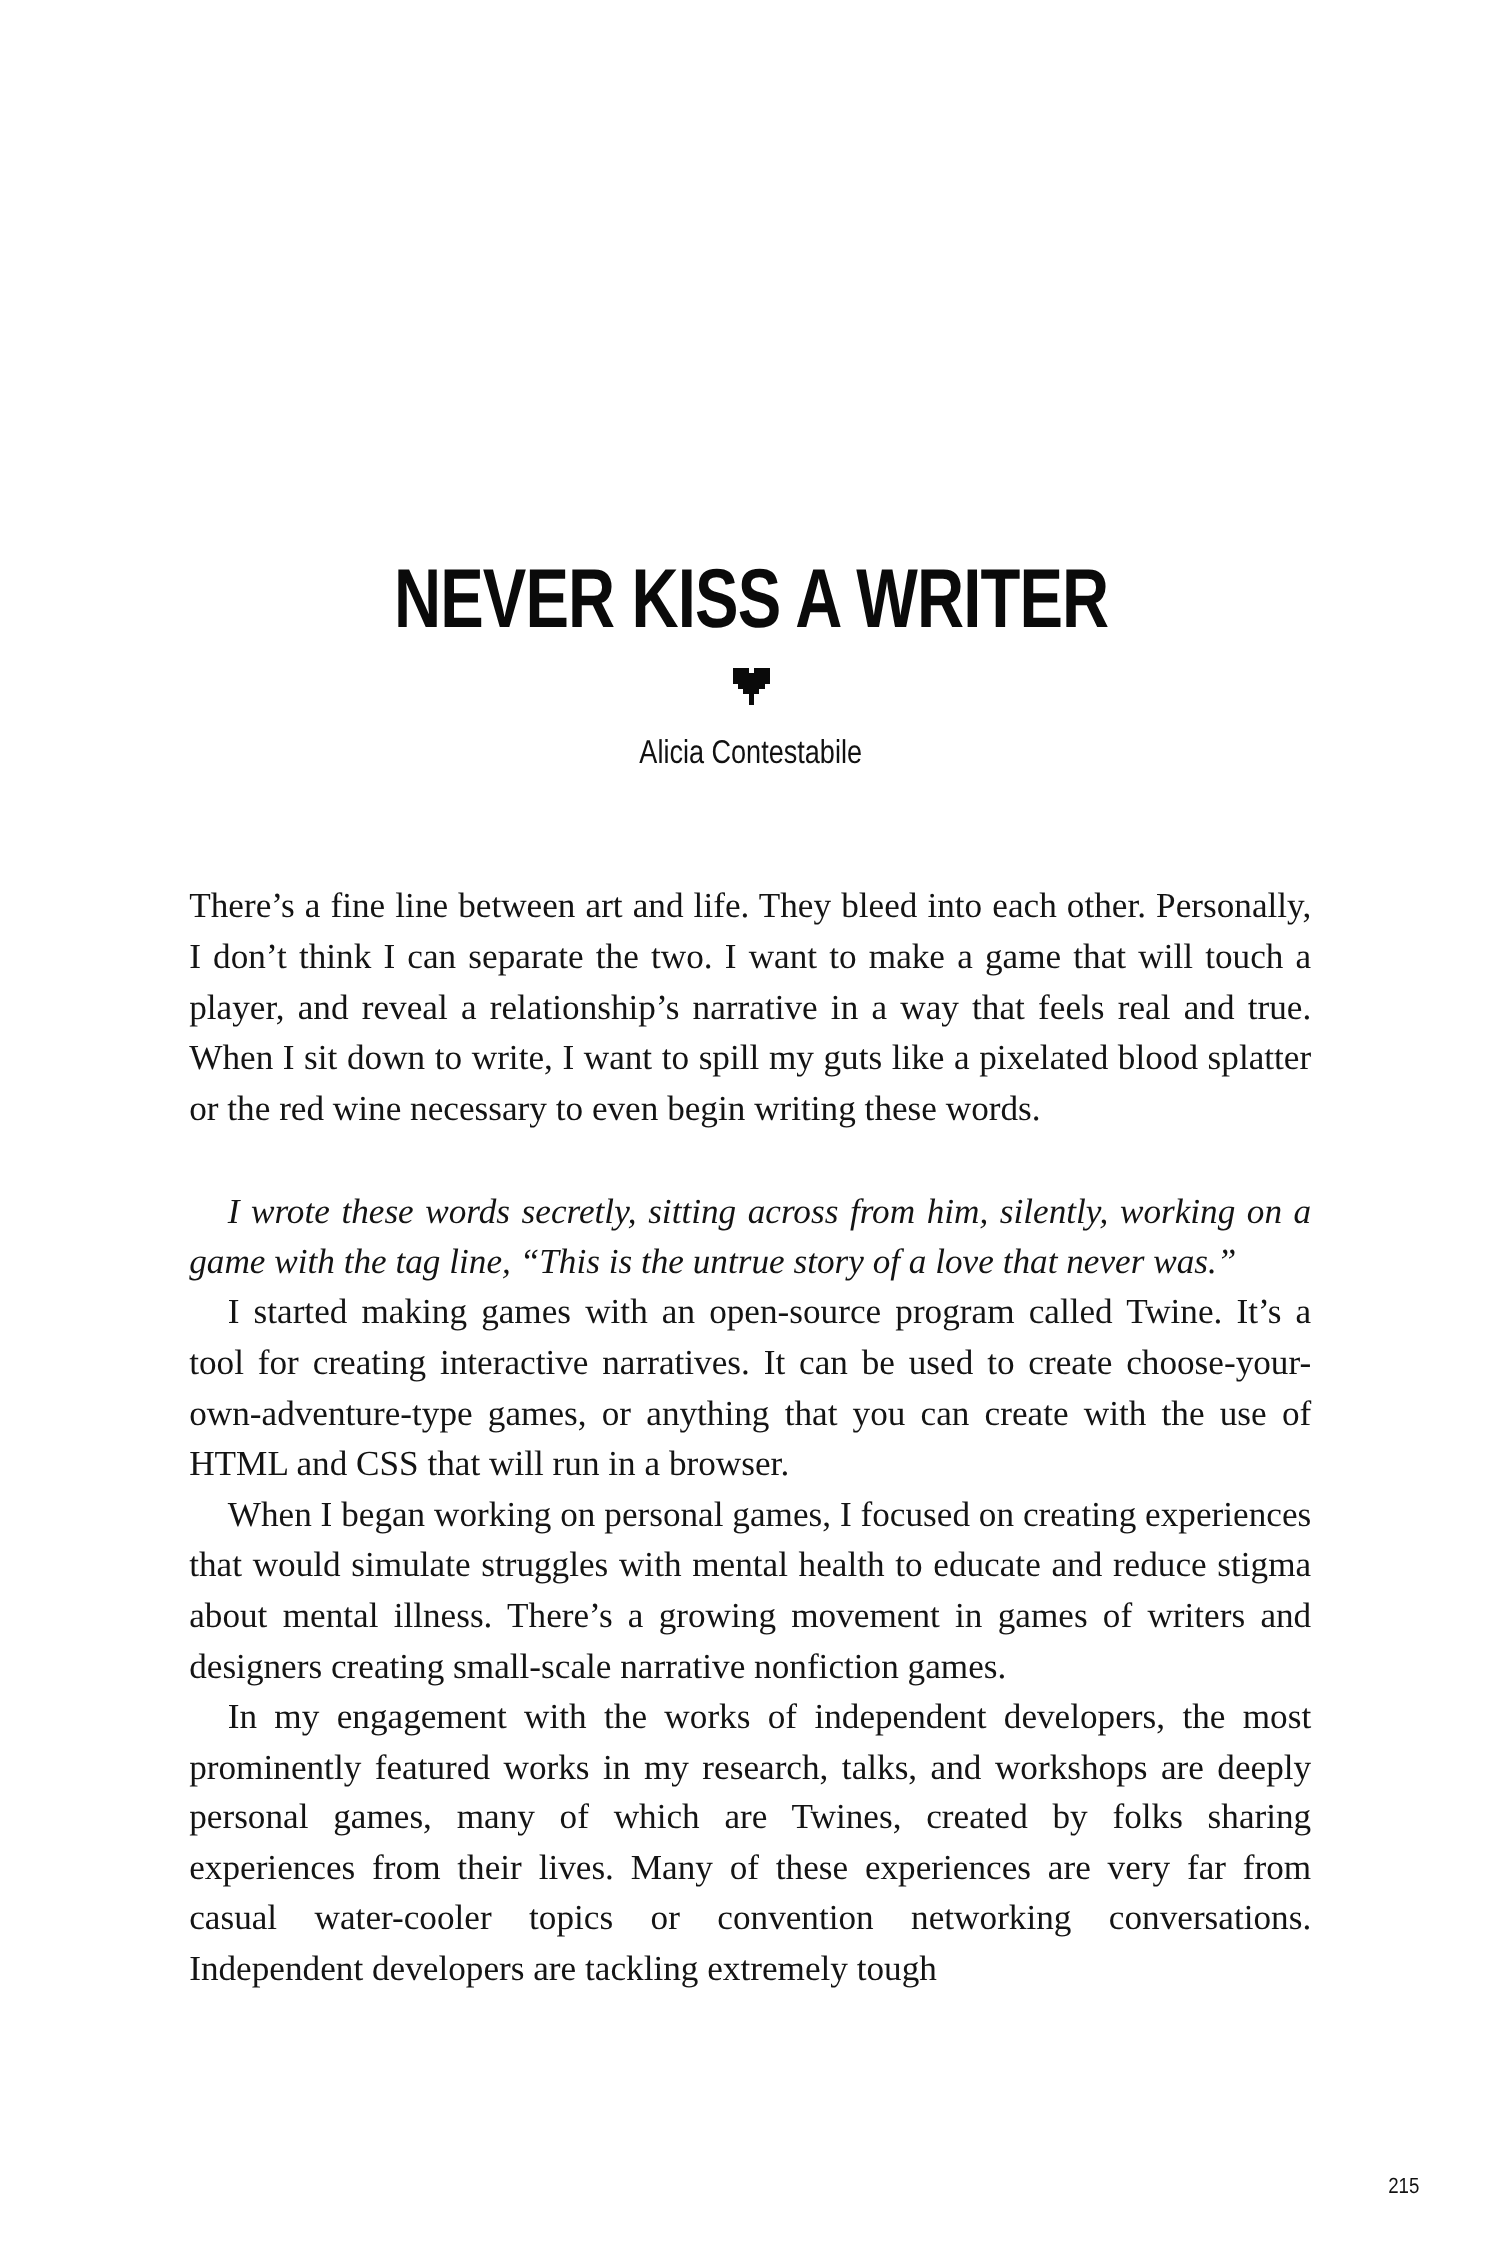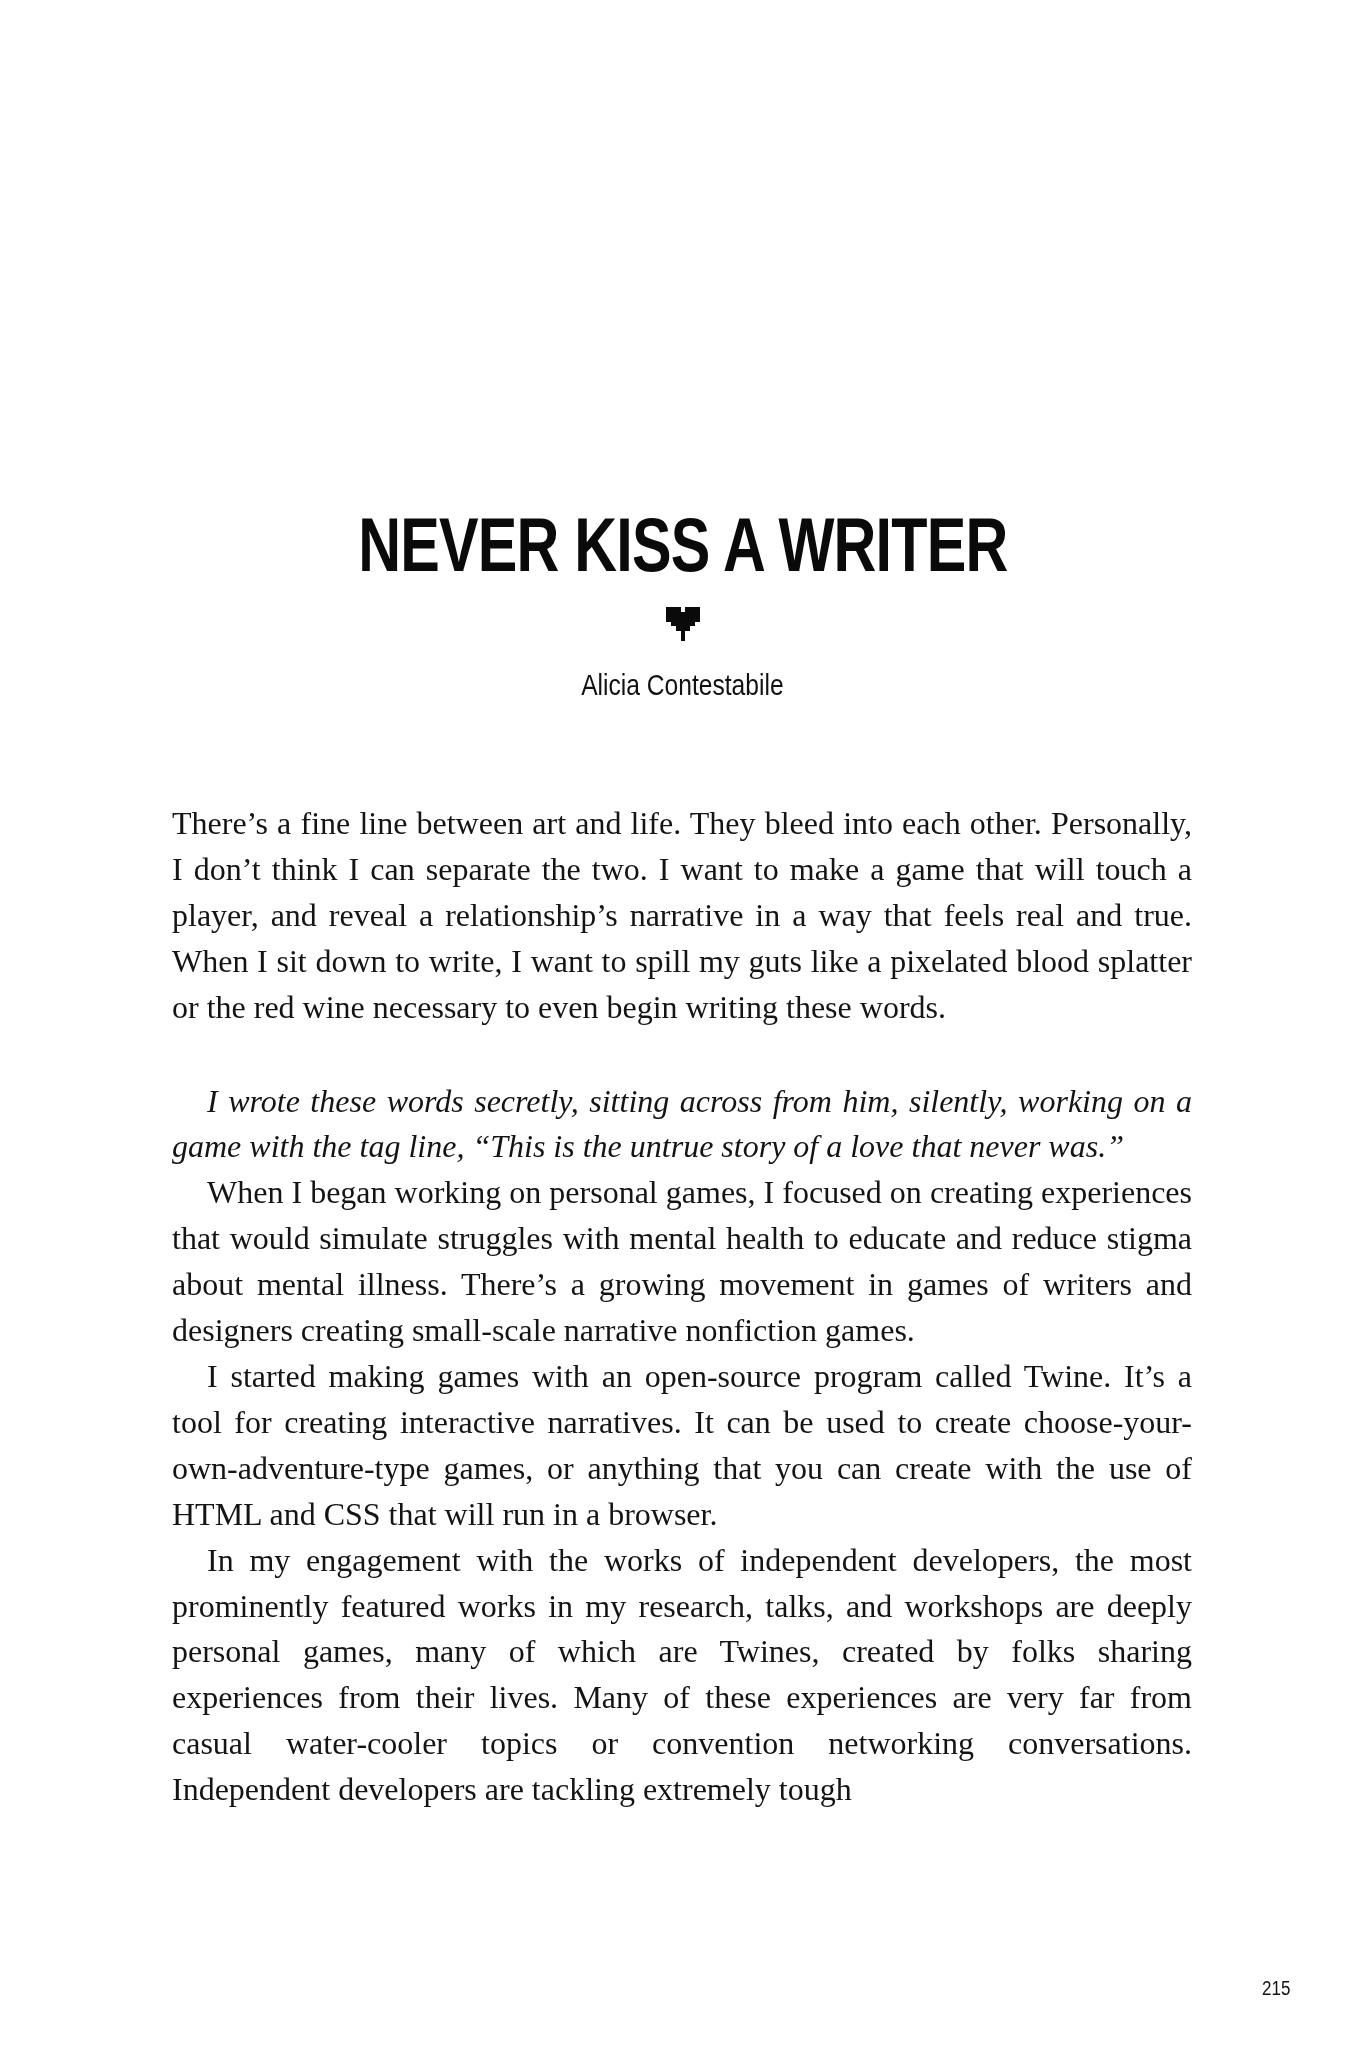--- a/index.html
+++ b/index.html
@@ -110,20 +110,20 @@
       <rect x="2" y="4" width="3" height="1" fill="#0a0a0a"></rect>
       <rect x="3" y="5" width="1" height="2" fill="#0a0a0a"></rect>
     </svg>
   </div>
 
   <div class="author">Alicia Contestabile</div>
 
   <div class="body-text">
     <p class="first">There’s a fine line between art and life. They bleed into each other. Personally, I don’t think I can separate the two. I want to make a game that will touch a player, and reveal a relationship’s narrative in a way that feels real and true. When I sit down to write, I want to spill my guts like a pixelated blood splatter or the red wine necessary to even begin writing these words.</p>
     <p class="italic">I wrote these words secretly, sitting across from him, silently, working on a game with the tag line, “This is the untrue story of a love that never was.”</p>
+    <p>I started making games with an open-source program called Twine. It’s a tool for creating interactive narratives. It can be used to create choose-your-own-adventure-type games, or anything that you can create with the use of HTML and CSS that will run in a browser.</p>
     <p>When I began working on personal games, I focused on creat­ing experiences that would simulate struggles with mental health to educate and reduce stigma about mental illness. There’s a growing movement in games of writers and designers creating small-scale nar­rative nonfiction games.</p>
-    <p>I started making games with an open-source program called Twine. It’s a tool for creating interactive narratives. It can be used to create choose-your-own-adventure-type games, or anything that you can create with the use of HTML and CSS that will run in a browser.</p>
     <p>In my engagement with the works of independent developers, the most prominently featured works in my research, talks, and workshops are deeply personal games, many of which are Twines, created by folks sharing experiences from their lives. Many of these experiences are very far from casual water-cooler topics or convention networking conversations. Independent developers are tackling extremely tough</p>
   </div>
 
   <div class="page-number">215</div>
 
 </div>
 
 </body></html>

